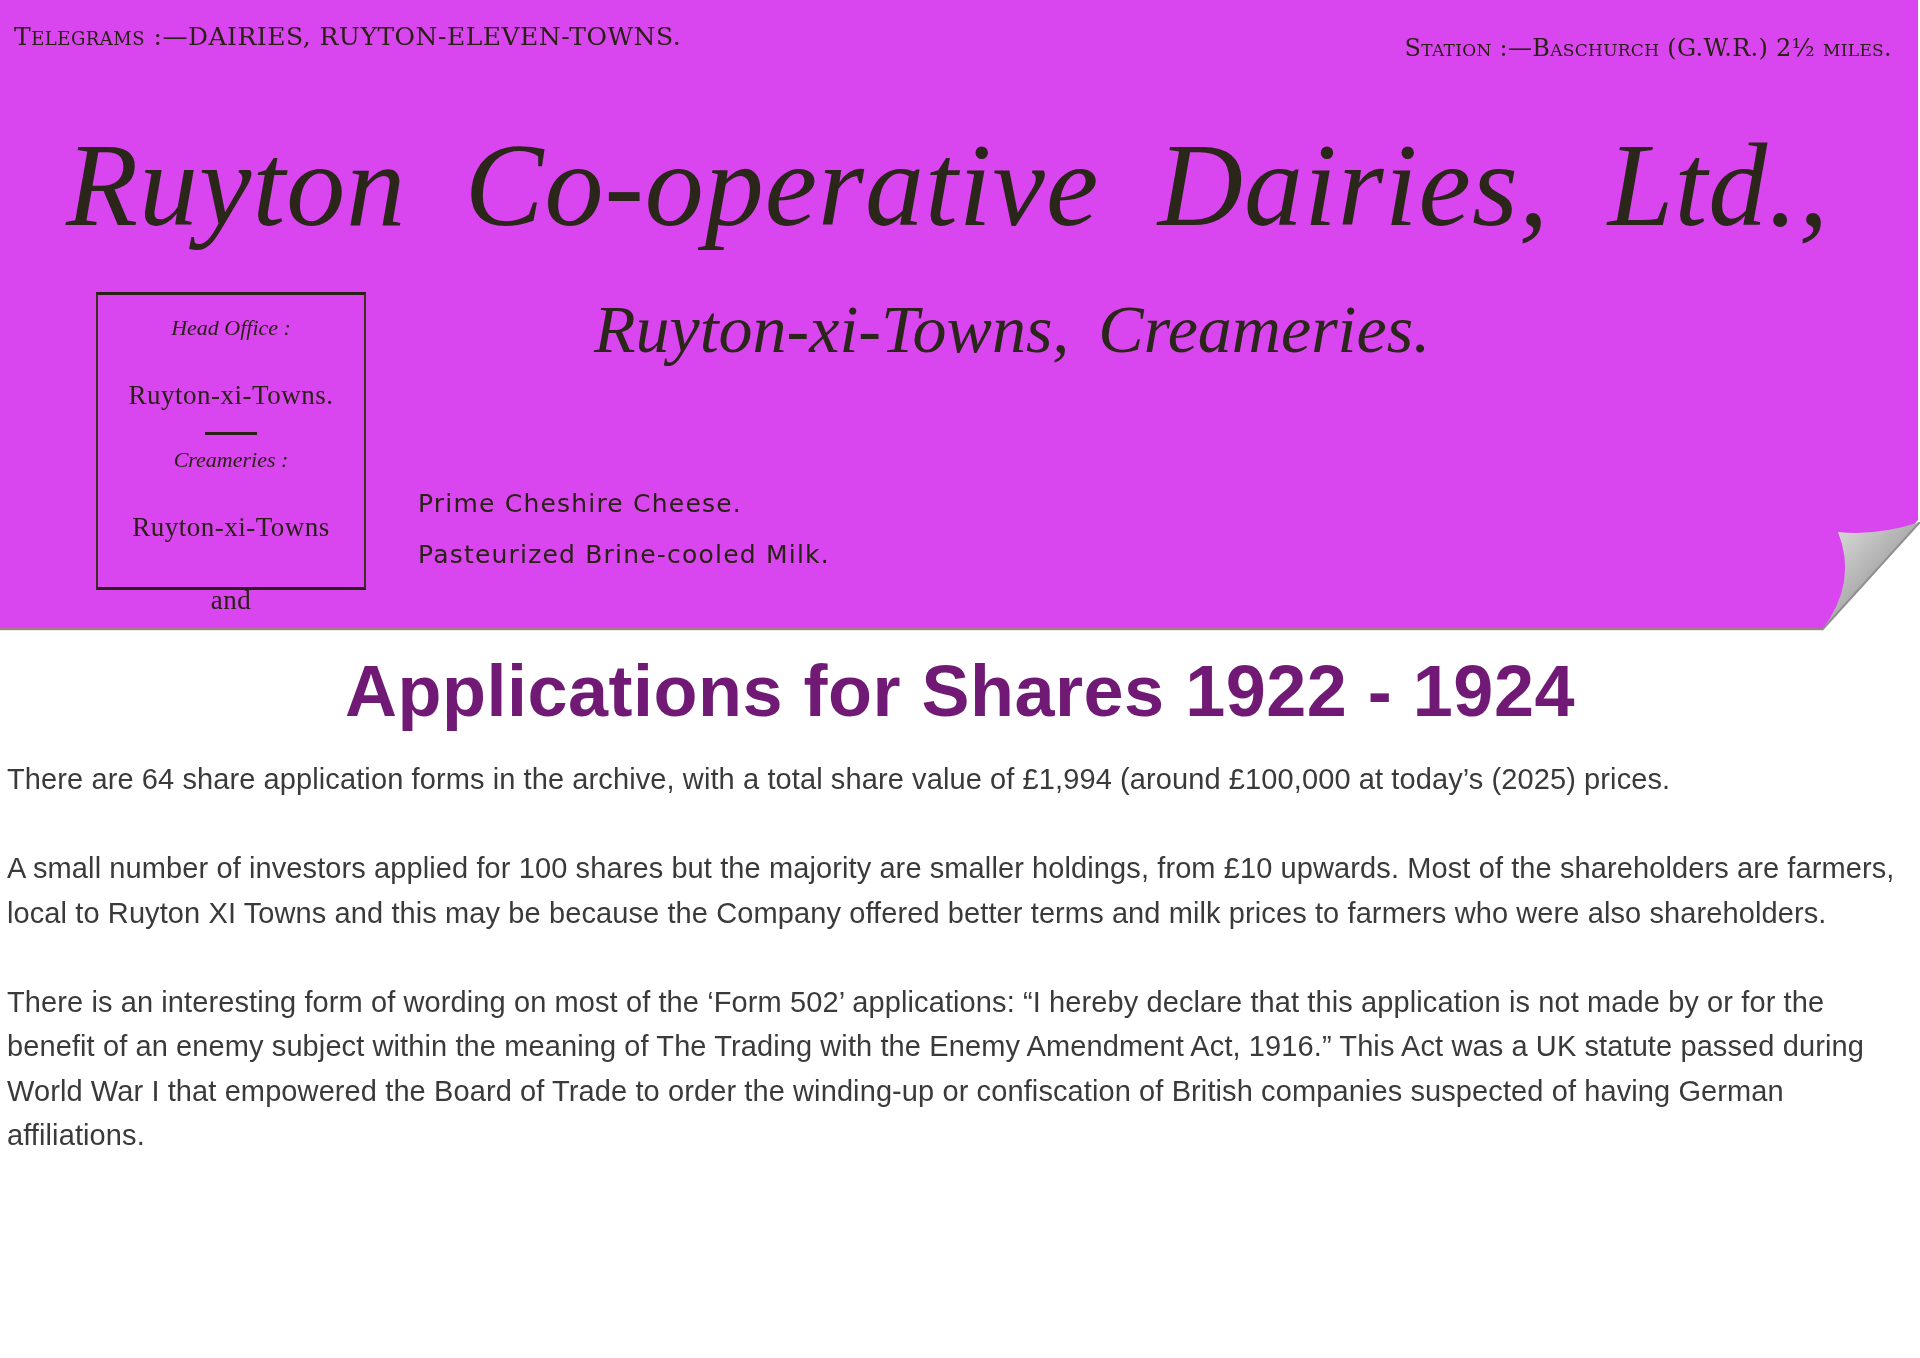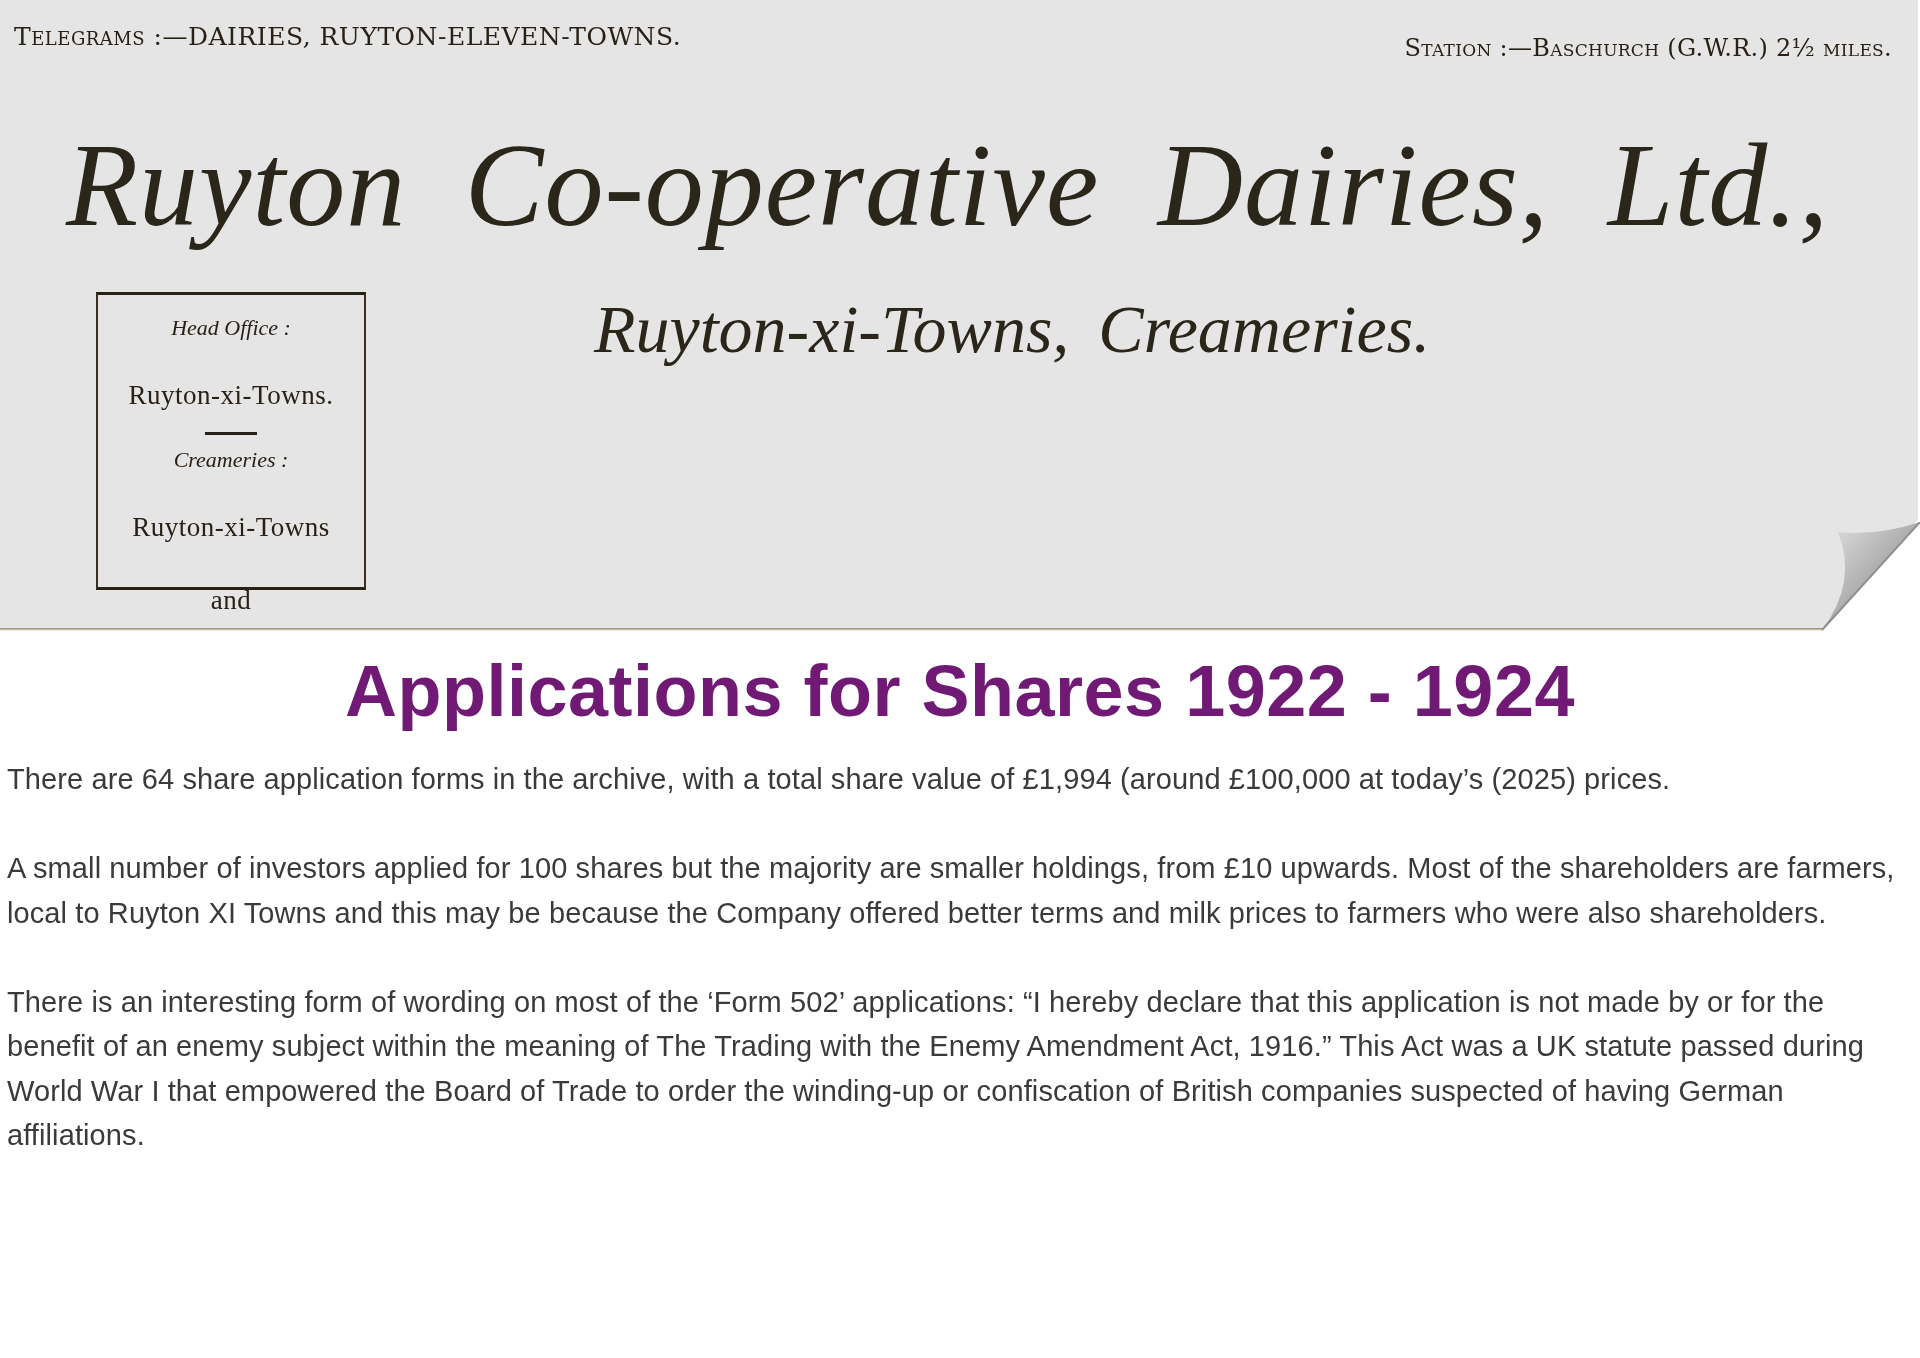--- a/index.html
+++ b/index.html
@@ -1,20 +1,20 @@
 <!DOCTYPE html>
 <html><head>
 <meta charset="utf-8">
 <style>
   html, body { margin: 0; padding: 0; background: #ffffff; }
   body { width: 1920px; height: 1358px; position: relative; overflow: hidden; }
 
   .letterhead {
     position: absolute; left: 0; top: 0; width: 1918px; height: 630px;
-    background: #e5e5e5;
+    background: #d946ef;
     clip-path: polygon(0 0, 100% 0, 100% 520px, 1822px 630px, 0 630px);
   }
   .lh-shadow {
     position: absolute; left: 0; top: 628px; width: 1822px; height: 3px;
     background: linear-gradient(#9a8a70, rgba(255,255,255,0));
   }
   .curl {
     position: absolute; left: 1808px; top: 522px; width: 112px; height: 110px;
   }
 
@@ -79,20 +79,24 @@
   <div class="office-box">
     <div class="ob-label">Head Office :</div>
     <div class="ob-value">Ruyton-xi-Towns.</div>
     <div class="ob-rule"></div>
     <div class="ob-label" style="margin-top:4px">Creameries :</div>
     <div class="ob-value">Ruyton-xi-Towns</div>
     <div class="ob-value">and</div>
     <div class="ob-value">Baschurch.</div>
   </div>
 
+  <div class="products">
+    <div>Prime Cheshire Cheese.</div>
+    <div>Pasteurized Brine-cooled Milk.</div>
+  </div>
 </div>
 <div class="lh-shadow"></div>
 
 <svg class="curl" viewBox="0 0 112 110">
   <defs>
     <linearGradient id="curlGrad" x1="0" y1="0" x2="1" y2="1">
       <stop offset="0" stop-color="#e4e4e4"></stop>
       <stop offset="0.55" stop-color="#a9a9a9"></stop>
       <stop offset="1" stop-color="#7b7b7b"></stop>
     </linearGradient>

